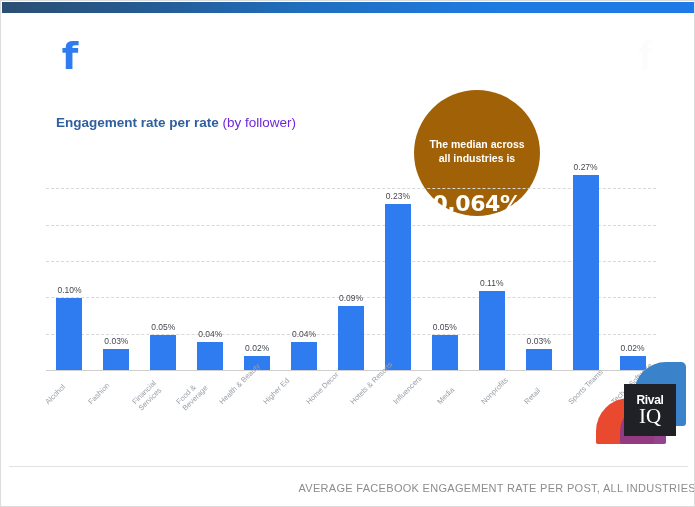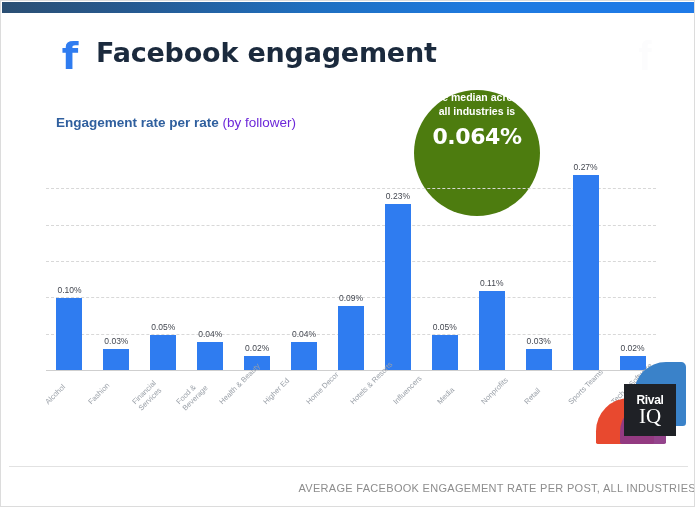--- a/index.html
+++ b/index.html
@@ -44,24 +44,25 @@
   #subtitle{
     position:absolute;left:55px;top:114px;
     font-size:13.5px;color:#3f6ea8;
   }
   #subtitle .strong{font-weight:bold;color:#2f5f9e;}
   #subtitle .light{font-weight:normal;color:#6d28d9;}
   
   #median-bubble{
     position:absolute;left:413px;top:89px;width:126px;height:126px;
     border-radius:50%;
-    background:#4d7c0f;
+    background:#a16207;
     color:#ffffff;
-    display:flex;flex-direction:column;align-items:center;justify-content:flex-start;
+    display:flex;flex-direction:column;align-items:center;justify-content:flex-end;
     text-align:center;
+    gap:20px;
   }
   #median-bubble .mb-text{
     font-size:10.5px;font-weight:bold;line-height:14px;width:108px;
   }
   #median-bubble .mb-value{
     font-size:22px;font-weight:bold;margin-top:6px;letter-spacing:-0.4px;
     font-family:"DejaVu Sans", sans-serif;
   }
   
   #chart{
@@ -151,21 +152,20 @@
   }
 </style>
 </head>
 <body>
 
 <div id="frame">
 
   <div id="topbar"></div>
 
   <div id="fb-icon">f</div>
-  <div id="page-title">Facebook engagement</div>
   <div id="watermark">f</div>
 
   <div id="subtitle">
     <span class="strong">Engagement rate per rate</span><span class="light"> (by follower)</span>
   </div>
 
   <div id="median-bubble">
     <div class="mb-text">The median across all industries is</div>
     <div class="mb-value">0.064%</div>
   </div>

